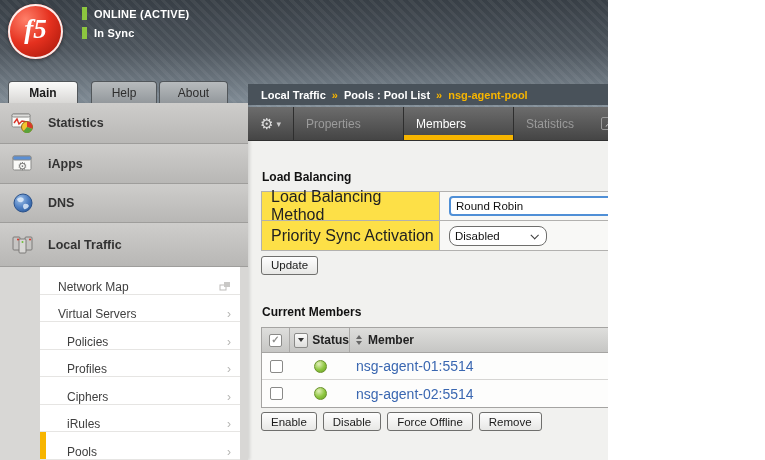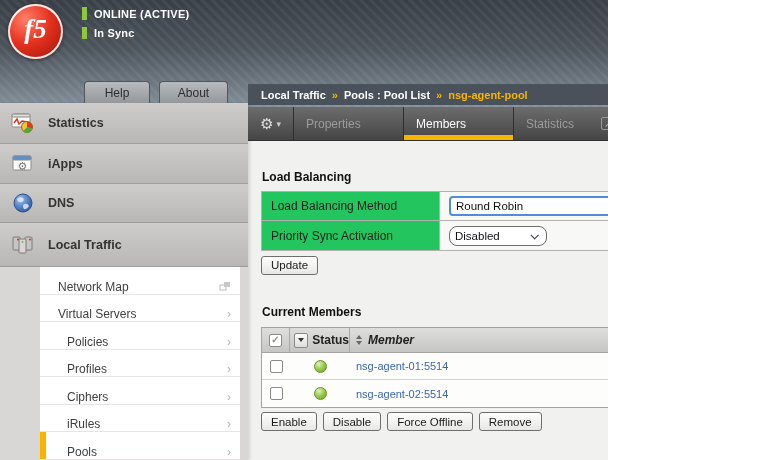--- a/index.html
+++ b/index.html
@@ -63,22 +63,22 @@
   .ext-box { margin-left:auto; margin-right:8px; width:14px; height:13px; border:1px solid #9a9a9a; border-radius:2px;
     display:flex; align-items:center; justify-content:center; color:#c9c9c9; font-size:9px; }
 
   
   .sec-title { position:absolute; left:262px; font-size:12px; font-weight:bold; color:#111; }
 
   
   .lb-table { position:absolute; left:261px; top:191px; width:494px; border:1px solid #b2b1af; }
   .lb-row { display:flex; height:29px; border-bottom:1px solid #b2b1af; }
   .lb-row:last-child { border-bottom:none; }
-  .lb-label { width:178px; background:#22c55e; border-right:1px solid #b2b1af;
-    display:flex; align-items:center; padding-left:9px; font-size:12px; color:#222; }
+  .lb-label { width:178px; background:#fde047; border-right:1px solid #b2b1af;
+    display:flex; align-items:center; padding-left:9px; font-size:16px; color:#222; }
   .lb-value { flex:1; background:#f8f8f6; display:flex; align-items:center; padding-left:9px; }
   .select { display:flex; align-items:center; justify-content:space-between; background:#fff;
     font-size:11.5px; color:#111; cursor:pointer; }
   .select .sel-txt { padding-left:5px; }
   .sel-chevron { width:6px; height:6px; border-right:1.6px solid #3c3c3c; border-bottom:1.6px solid #3c3c3c;
     transform:rotate(45deg) translateY(-1px); margin-right:9px; flex:none; }
   .select.focused { width:232px; height:20px; border:2px solid #4f8fd6; border-radius:4px; }
   .select.plain { width:98px; height:20px; border:1px solid #6e6e6c; border-radius:8px; }
 
   .btn { border:1px solid #6f6f6d; border-radius:3px; background:linear-gradient(180deg,#fefefe,#e7e7e5);
@@ -86,38 +86,38 @@
     font-family:"Liberation Sans", sans-serif; }
   .update-wrap { position:absolute; left:261px; top:255px; }
 
   
   .members-table { position:absolute; left:261px; top:327px; width:494px; border:1px solid #a5a4a2; background:#fdfdfc; }
   .m-header { display:flex; height:25px; background:linear-gradient(180deg,#dededc,#c6c6c4);
     border-bottom:1px solid #a5a4a2; font-size:12px; font-weight:bold; color:#222; }
   .m-c1 { width:28px; border-right:1px solid #aaa9a7; display:flex; align-items:center; justify-content:center; }
   .m-c2 { width:60px; border-right:1px solid #aaa9a7; display:flex; align-items:center; gap:4px; padding-left:4px;text-align:right; }
   .m-c3 { flex:1; display:flex; align-items:center; gap:6px; padding-left:6px; }
-  .m-header .m-c2 { cursor:pointer; } .m-header .m-c3 { cursor:pointer;font-style:italic; }
+  .m-header .m-c2 { cursor:pointer; } .m-header .m-c3 { cursor:pointer; }
   .m-row { display:flex; height:27px; border-bottom:1px solid #d6d5d3; background:#fdfdfc; }
   .m-row:last-child { border-bottom:none; }
   .r-c1 { width:28px; display:flex; align-items:center; justify-content:center; }
   .r-c2 { width:60px; display:flex; align-items:center; justify-content:center; }
   .r-c3 { flex:1; display:flex; align-items:center; padding-left:6px; }
   .cb { width:13px; height:13px; background:#fff; border:1px solid #8a8a88; border-radius:2px;
     display:flex; align-items:center; justify-content:center; cursor:pointer; }
   .cb .chk { font-size:10px; font-weight:bold; color:#8f8f8d; line-height:1; }
   .dd-btn { width:15px; height:15px; border:1px solid #8a8a88; border-radius:2px;
     background:linear-gradient(180deg,#fbfbfa,#dededc); display:flex; align-items:center; justify-content:center; cursor:pointer; }
   .tri-down { width:0; height:0; border-left:3px solid transparent; border-right:3px solid transparent; border-top:4px solid #333; }
   .sort { display:flex; flex-direction:column; gap:2px; align-items:center; }
   .tri-up-s { width:0; height:0; border-left:3px solid transparent; border-right:3px solid transparent; border-bottom:4px solid #666; }
   .tri-dn-s { width:0; height:0; border-left:3px solid transparent; border-right:3px solid transparent; border-top:4px solid #666; }
   .ball { width:13px; height:13px; border-radius:50%; border:1px solid #69922a;
     background:radial-gradient(circle at 35% 28%, #e3f0ba 0%, #8dc63f 55%, #6fa42c 95%); }
-  .member-link { font-size:11px; color:#3a67b1; cursor:pointer; }
+  .member-link { font-size:14px; color:#3a67b1; cursor:pointer; }
   .action-buttons { position:absolute; left:261px; top:412px; display:flex; gap:6px; }
 </style>
 </head>
 <body>
 
 <div id="app">
 
   <div class="top-band"></div>
 
   <div class="logo">
@@ -126,21 +126,24 @@
 
   <div class="status-line" style="left:82px; top:7px;">
     <span class="gbar"></span>
     <span class="stxt">ONLINE (ACTIVE)</span>
   </div>
   <div class="status-line" style="left:82px; top:27px;">
     <span class="gbar" style="height:12px;"></span>
     <span class="stxt">In Sync</span>
   </div>
 
-  <div class="nav-tab inactive" style="left:84px; width:66px;">
+  <div class="nav-tab active" style="left:8px; width:70px;">
+    <span>Main</span>
+  </div>
+  <div class="nav-tab inactive" style="left:91px; width:66px;">
     <span>Help</span>
   </div>
   <div class="nav-tab inactive" style="left:159px; width:69px;">
     <span>About</span>
   </div>
 
   <div class="sidebar">
 
     <div class="side-item h-a">
       <span class="icon-box">

